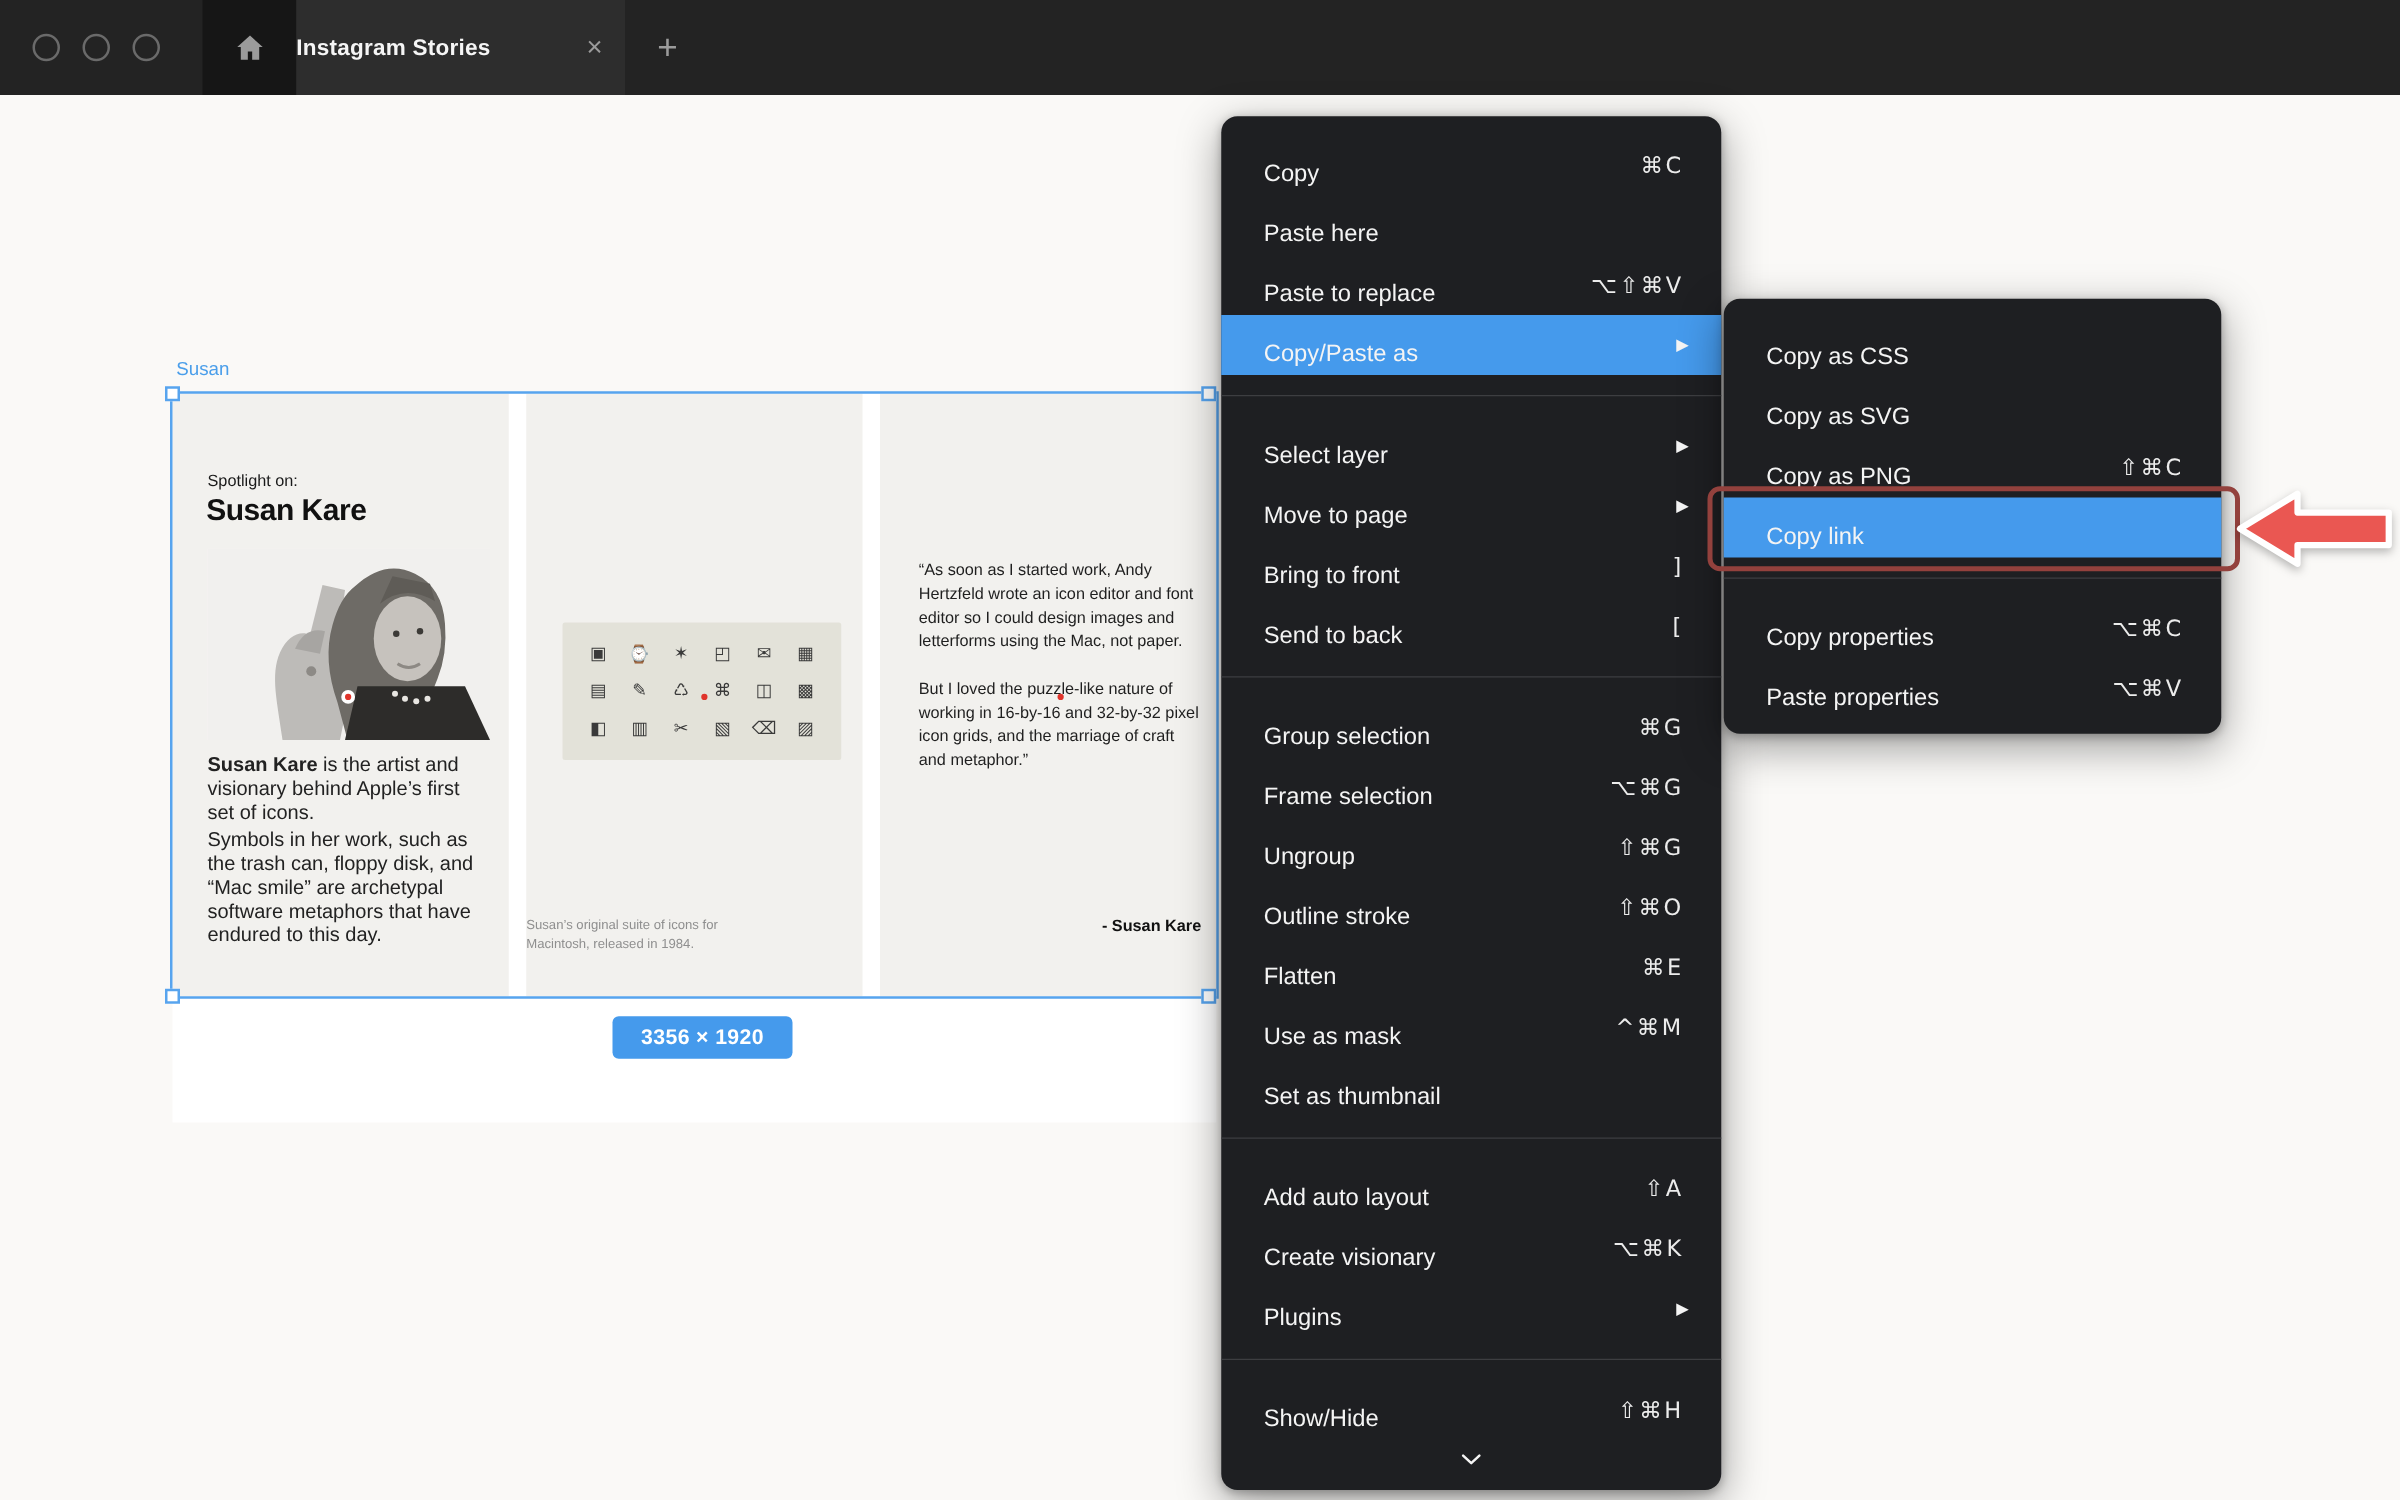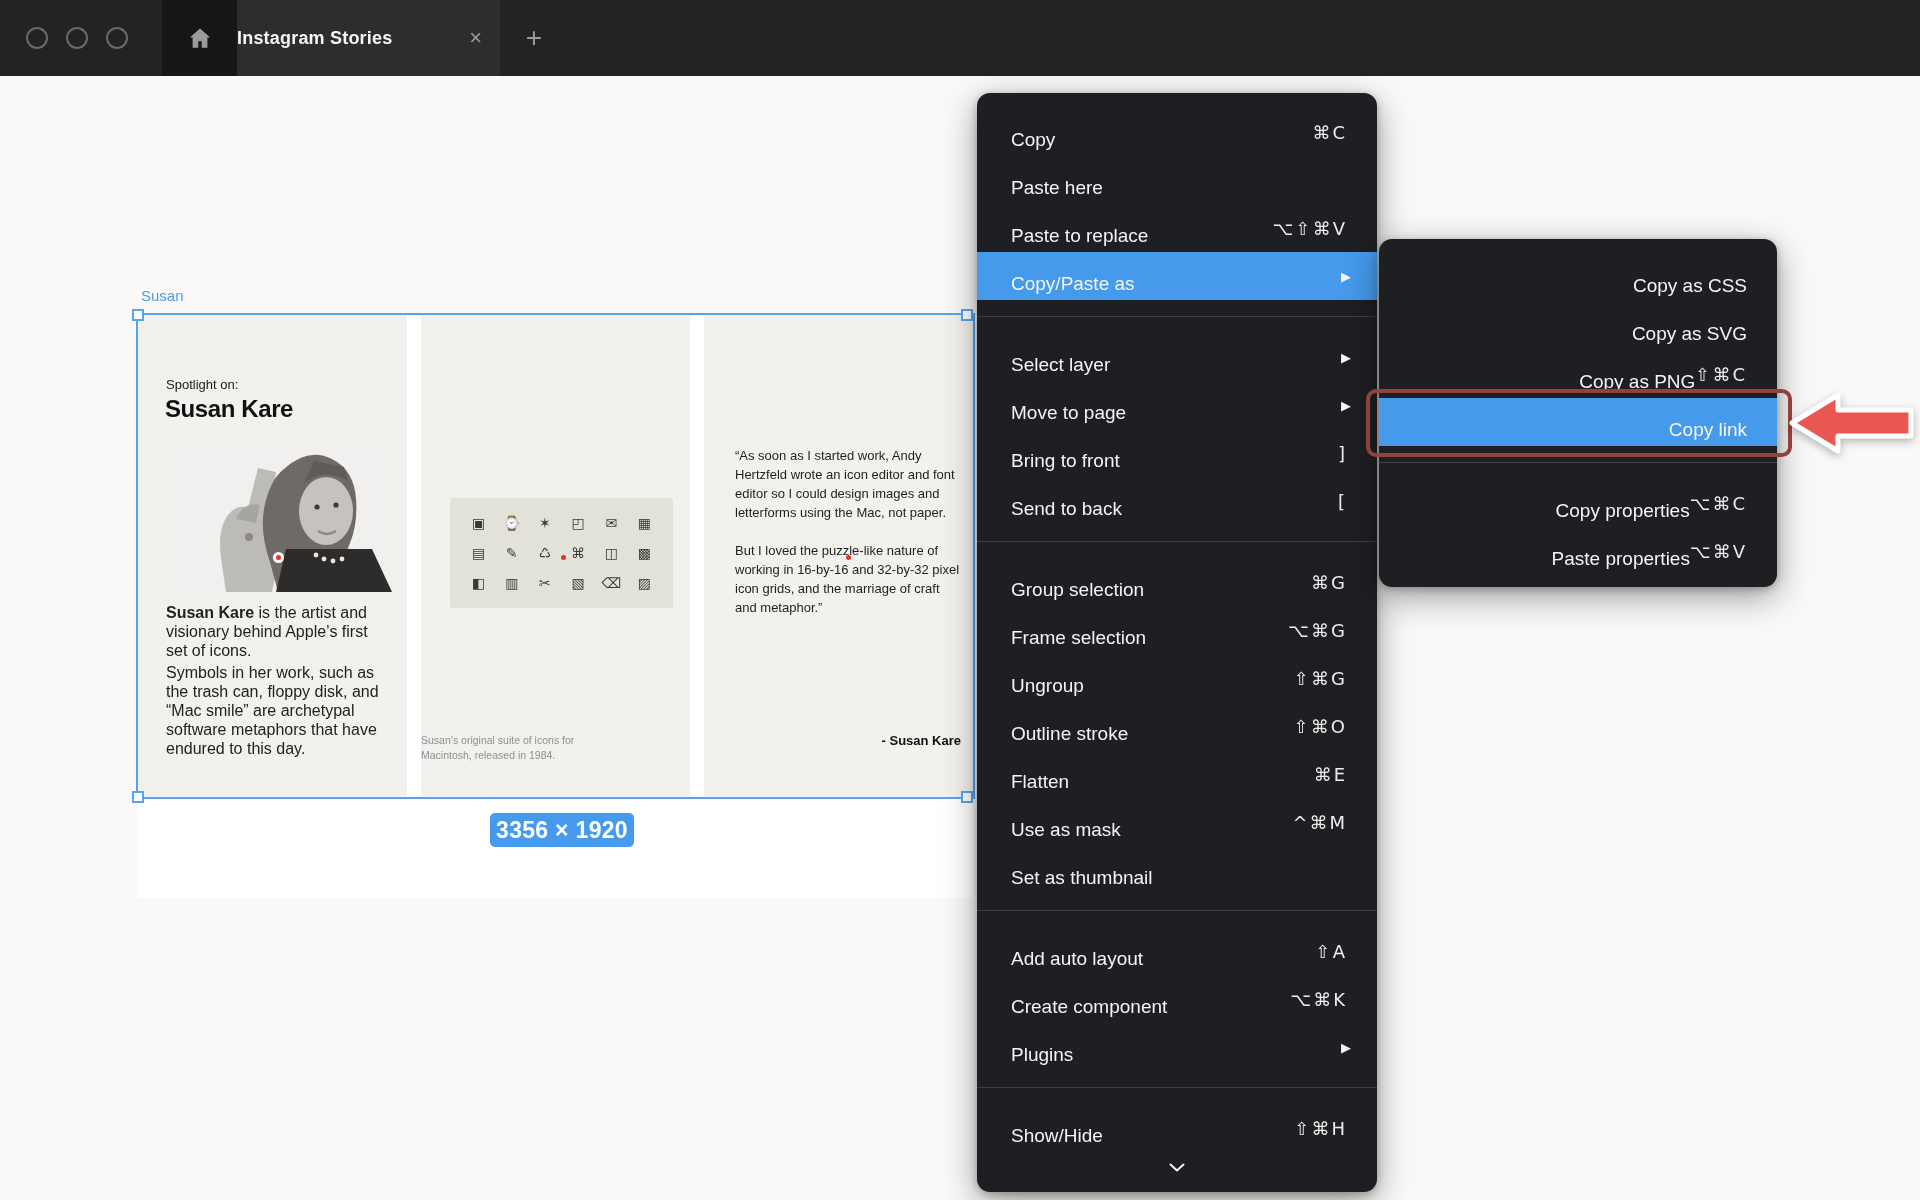--- a/index.html
+++ b/index.html
@@ -49,29 +49,29 @@
               line-height:15px;color:#8f8f8f;}
 
   .quote{position:absolute;left:31px;top:131px;width:229px;font-size:13px;line-height:19px;color:#1f1f1f;}
   .quote p{margin:0 0 19px 0;}
   .attribution{position:absolute;right:12px;top:418px;font-size:13px;font-weight:700;color:#111;}
 
   .reddot{position:absolute;width:5px;height:5px;border-radius:50%;background:#e0342b;z-index:22;}
   .reddot.ringed{box-shadow:0 0 0 3px #ffffff;}
 
   .size-badge{position:absolute;left:490px;top:813px;width:144px;height:34px;background:#459aec;
-              border-radius:5px;color:#fff;font-size:23px;font-weight:600;display:flex;
+              border-radius:5px;color:#fff;font-size:17px;font-weight:600;display:flex;
               align-items:center;justify-content:center;letter-spacing:.3px;z-index:22;}
 
   
   .menu{position:absolute;background:#1e1f22;border-radius:13px;
         box-shadow:0 10px 34px rgba(0,0,0,.38),0 2px 8px rgba(0,0,0,.25);
         padding:15px 0 12px 0;box-sizing:border-box;}
   .main-menu{left:977px;top:93px;width:400px;z-index:50;}
-  .sub-menu{left:1379px;top:239px;width:398px;z-index:60;text-align:right;}
+  .sub-menu{left:1379px;top:239px;width:398px;z-index:60;}
   .menu-item{position:relative;height:48px;display:flex;align-items:center;
              padding:0 30px 0 34px;color:#f4f4f4;font-size:19px;cursor:default;}
   .menu-item .mi-label{flex:1;white-space:nowrap;margin-top:16px;}
   .menu-item .mi-shortcut{font-size:18px;color:#ececec;letter-spacing:2px;white-space:nowrap;
                           font-family:"DejaVu Sans","Liberation Sans",sans-serif;}
   .menu-item .mi-arrow{font-size:13px;color:#f4f4f4;margin-right:-4px;}
   .menu-item.highlight{background:#459aec;}
   .menu-divider{height:1px;background:#3d3e41;margin:16px 0;}
   .menu-chevron{height:26px;display:flex;align-items:center;justify-content:center;margin-top:2px;}
 
@@ -241,21 +241,21 @@
         </div>
         <div class="menu-item">
           <span class="mi-label">Set as thumbnail</span>
         </div>
         <div class="menu-divider"></div>
         <div class="menu-item">
           <span class="mi-label">Add auto layout</span>
           <span class="mi-shortcut">⇧A</span>
         </div>
         <div class="menu-item">
-          <span class="mi-label">Create component</span>
+          <span class="mi-label">Create visionary</span>
           <span class="mi-shortcut">⌥⌘K</span>
         </div>
         <div class="menu-item">
           <span class="mi-label">Plugins</span>
           <span class="mi-arrow">▶</span>
         </div>
         <div class="menu-divider"></div>
         <div class="menu-item">
           <span class="mi-label">Show/Hide</span>
           <span class="mi-shortcut">⇧⌘H</span>

